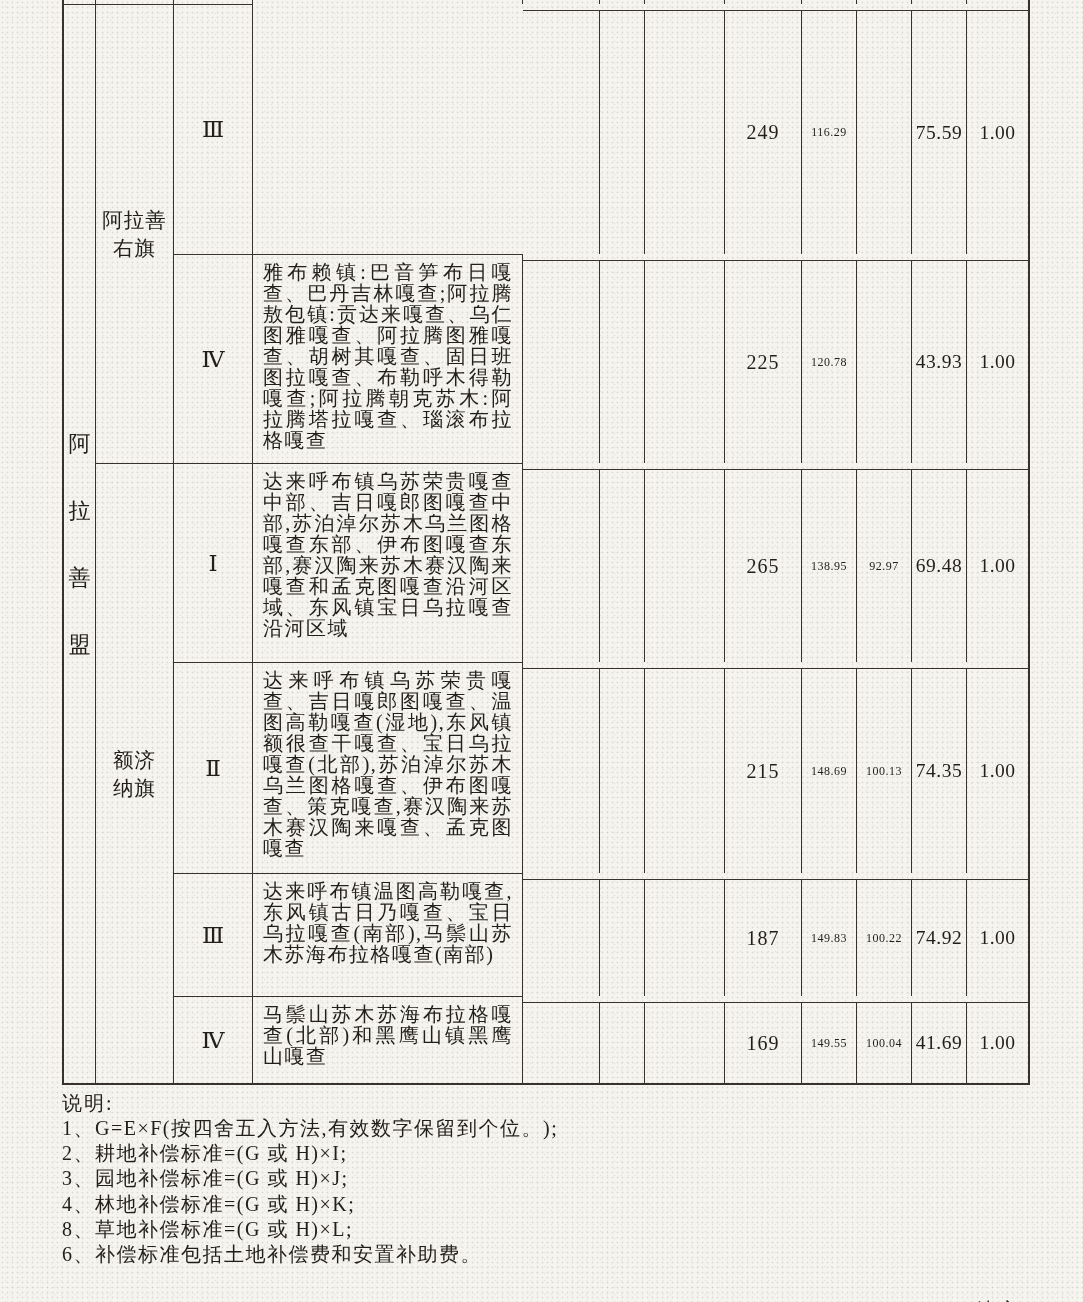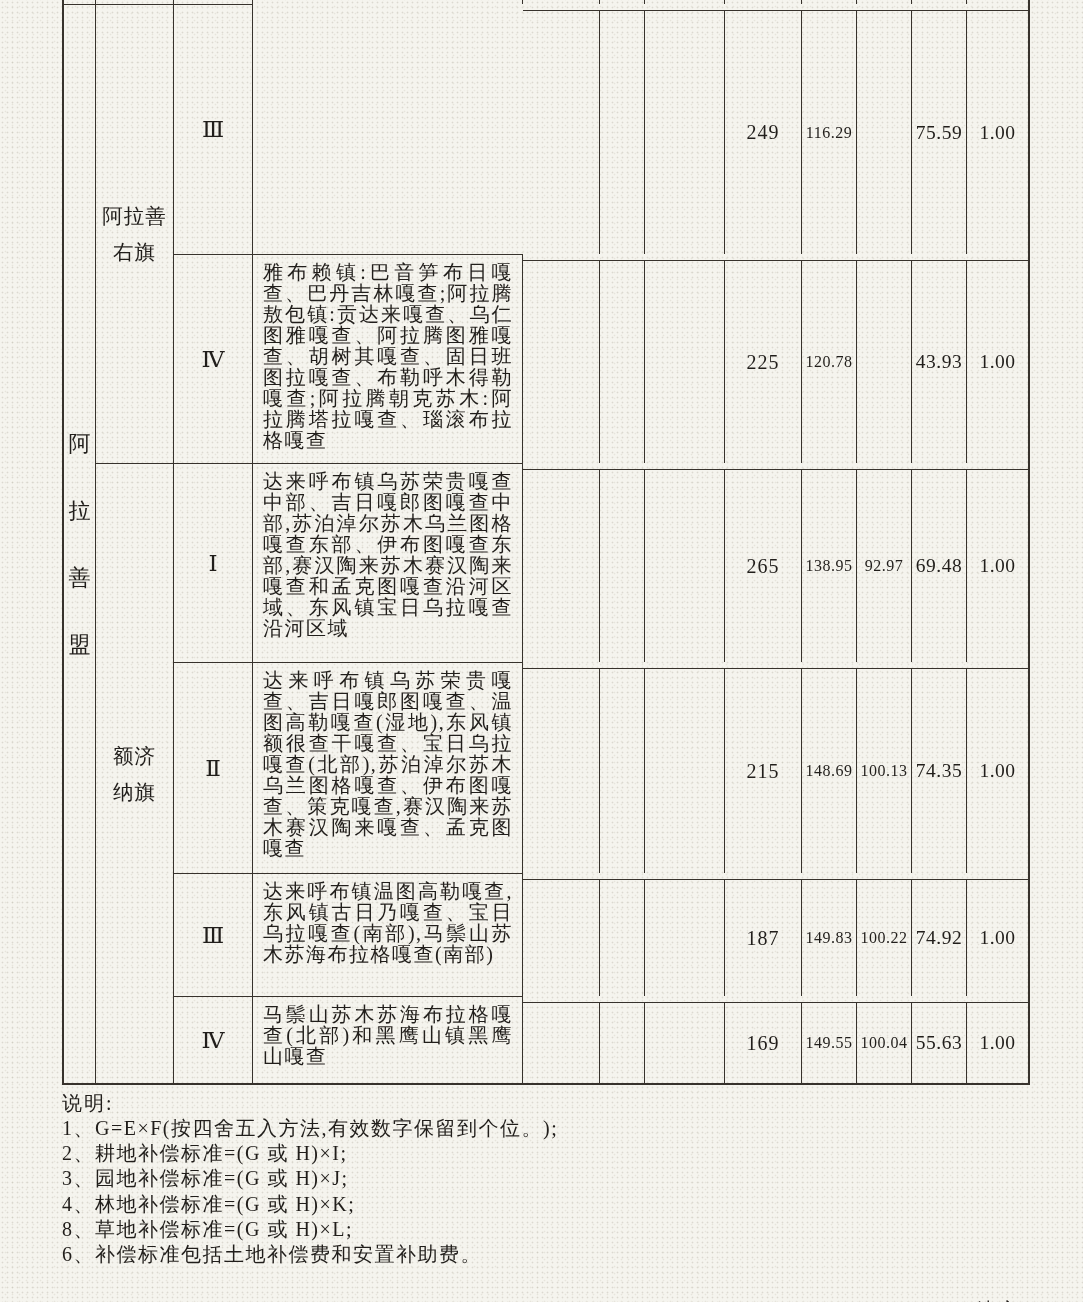--- a/index.html
+++ b/index.html
@@ -35,30 +35,30 @@
   .c{border-right:1.5px solid var(--line);border-top:1.5px solid var(--line);overflow:hidden;}
   .stub{border-top:none;}
   .last{border-right:none;}
 
   .league{display:flex;align-items:center;justify-content:center;}
   .league span{
     white-space:pre-line;text-align:center;
     font-size:22px;line-height:67px;letter-spacing:0;
   }
   .banner{display:flex;align-items:center;justify-content:center;}
-  .banner span{white-space:pre-line;text-align:center;font-size:20.5px;line-height:36px;letter-spacing:1px;}
+  .banner span{white-space:pre-line;text-align:center;font-size:20.5px;line-height:28px;letter-spacing:1px;}
   .grade{display:flex;align-items:center;justify-content:center;font-size:23px;}
   .area{padding:7px 9px 0 10px;}
   .area .txt{
     font-size:20px;line-height:21px;letter-spacing:1.5px;
     text-align:justify;text-align-last:left;
   }
   .num{display:flex;align-items:center;justify-content:center;white-space:nowrap;margin-top:6px;}
   .fz-int{font-size:20px;letter-spacing:1px;}
-  .fz-sm{font-size:16px;letter-spacing:0.5px;}
+  .fz-sm{font-size:12px;letter-spacing:0.5px;}
   .fz-md{font-size:19.5px;letter-spacing:0.5px;}
 
   
   .notes{position:absolute;left:62px;top:1091px;width:980px;}
   .notes-heading{font-size:20px;line-height:25px;letter-spacing:2px;}
   .note-line{font-size:20px;line-height:25.2px;letter-spacing:1.5px;white-space:nowrap;}
   .cont-mark{
     position:absolute;top:1258px;right:52px;
     font-size:20px;letter-spacing:3px;margin-top:39px;
   }
@@ -164,21 +164,21 @@
     <div class="c grade" style="grid-area:7/3">Ⅳ</div>
     <div class="c area" style="grid-area:7/4">
         <div class="txt">马鬃山苏木苏海布拉格嘎查(北部)和黑鹰山镇黑鹰山嘎查</div>
       </div>
     <div class="c num" style="grid-area:7/5"></div>
     <div class="c num" style="grid-area:7/6"></div>
     <div class="c num" style="grid-area:7/7"></div>
     <div class="c num fz-int" style="grid-area:7/8">169</div>
     <div class="c num fz-sm" style="grid-area:7/9">149.55</div>
     <div class="c num fz-sm" style="grid-area:7/10">100.04</div>
-    <div class="c num fz-md" style="grid-area:7/11">55.63</div>
+    <div class="c num fz-md" style="grid-area:7/11">41.69</div>
     <div class="c num fz-md last" style="grid-area:7/12">1.00</div>
 
   </div>
 
   <div class="notes">
     <div class="notes-heading">说明:</div>
     <div class="note-line">1、G=E×F(按四舍五入方法,有效数字保留到个位。);</div>
     <div class="note-line">2、耕地补偿标准=(G 或 H)×I;</div>
     <div class="note-line">3、园地补偿标准=(G 或 H)×J;</div>
     <div class="note-line">4、林地补偿标准=(G 或 H)×K;</div>

